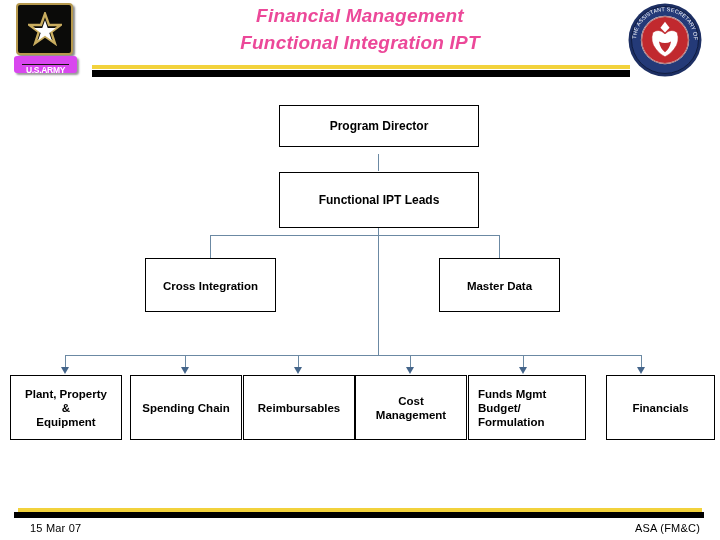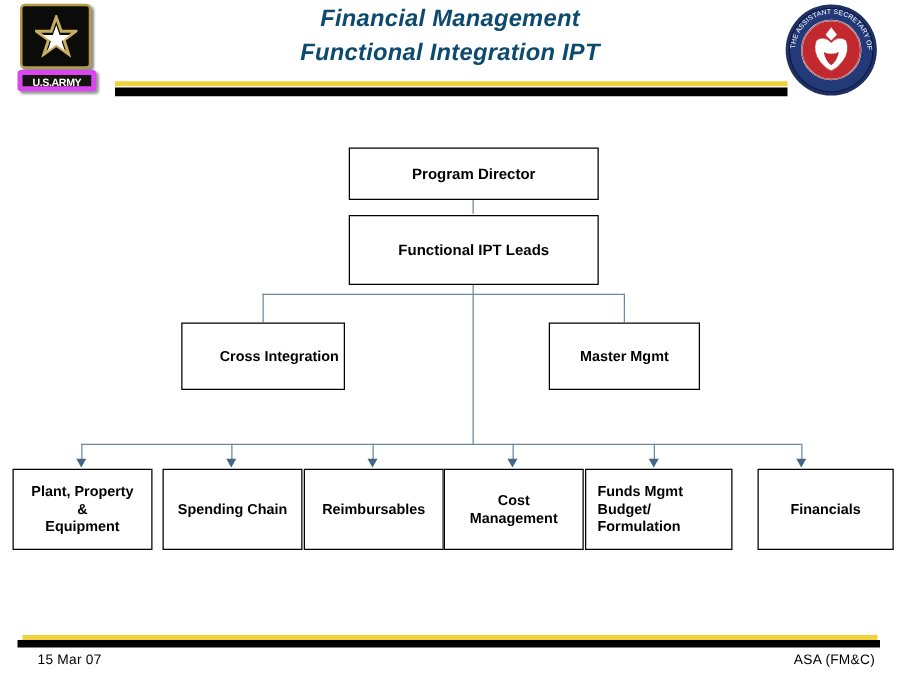--- a/index.html
+++ b/index.html
@@ -22,21 +22,21 @@
   .title {
     position: absolute;
     left: 150px;
     top: 2px;
     width: 420px;
     text-align: center;
     font-size: 19px;
     font-weight: bold;
     font-style: italic;
     line-height: 27px;
-    color: #0c4a6e;
+    color: #ec4899;
     letter-spacing: 0.2px;
   }
 
   
   .army-logo {
     position: absolute;
     left: 14px;
     top: 3px;
     width: 72px;
     height: 74px;
@@ -62,21 +62,21 @@
     margin-left: -17px;
     margin-top: -17px;
   }
   .army-tab {
     position: absolute;
     left: 0px;
     top: 53px;
     width: 63px;
     height: 17px;
     background: #15130f;
-    border: 4px solid #d946ef;
+    border: 8px solid #d946ef;
     border-radius: 3px;
     box-sizing: border-box;
     box-shadow: 2px 2px 2px rgba(0,0,0,0.4);
     color: #ffffff;
     font-size: 8.5px;
     font-weight: bold;
     letter-spacing: -0.3px;
     text-align: center;
     line-height: 13px;
   }
@@ -237,34 +237,34 @@
 
   <div class="conn v" style="left:410px; top:355px; height:13px;"></div>
   <div class="arrow" style="left:406px; top:367px;"></div>
 
   <div class="conn v" style="left:523px; top:355px; height:13px;"></div>
   <div class="arrow" style="left:519px; top:367px;"></div>
 
   <div class="conn v" style="left:641px; top:355px; height:13px;"></div>
   <div class="arrow" style="left:637px; top:367px;"></div>
 
-  <div class="node tier1" style="left:279px; top:118px; width:200px; height:42px;">
+  <div class="node tier1" style="left:279px; top:105px; width:200px; height:42px;">
     <span class="lbl">Program Director</span>
   </div>
 
   <div class="node tier1" style="left:279px; top:172px; width:200px; height:56px;">
     <span class="lbl">Functional IPT Leads</span>
   </div>
 
-  <div class="node upper-text" style="left:145px; top:258px; width:131px; height:54px;text-align:right;">
+  <div class="node upper-text" style="left:145px; top:258px; width:131px; height:54px;">
     <span class="lbl">Cross Integration</span>
   </div>
 
   <div class="node upper-text" style="left:439px; top:258px; width:121px; height:54px;">
-    <span class="lbl">Master Mgmt</span>
+    <span class="lbl">Master Data</span>
   </div>
 
   <div class="node" style="left:10px; top:375px; width:112px; height:65px;">
     <span class="lbl">Plant, Property
 &amp;
 Equipment</span>
   </div>
 
   <div class="node" style="left:130px; top:375px; width:112px; height:65px;">
     <span class="lbl">Spending Chain</span>

